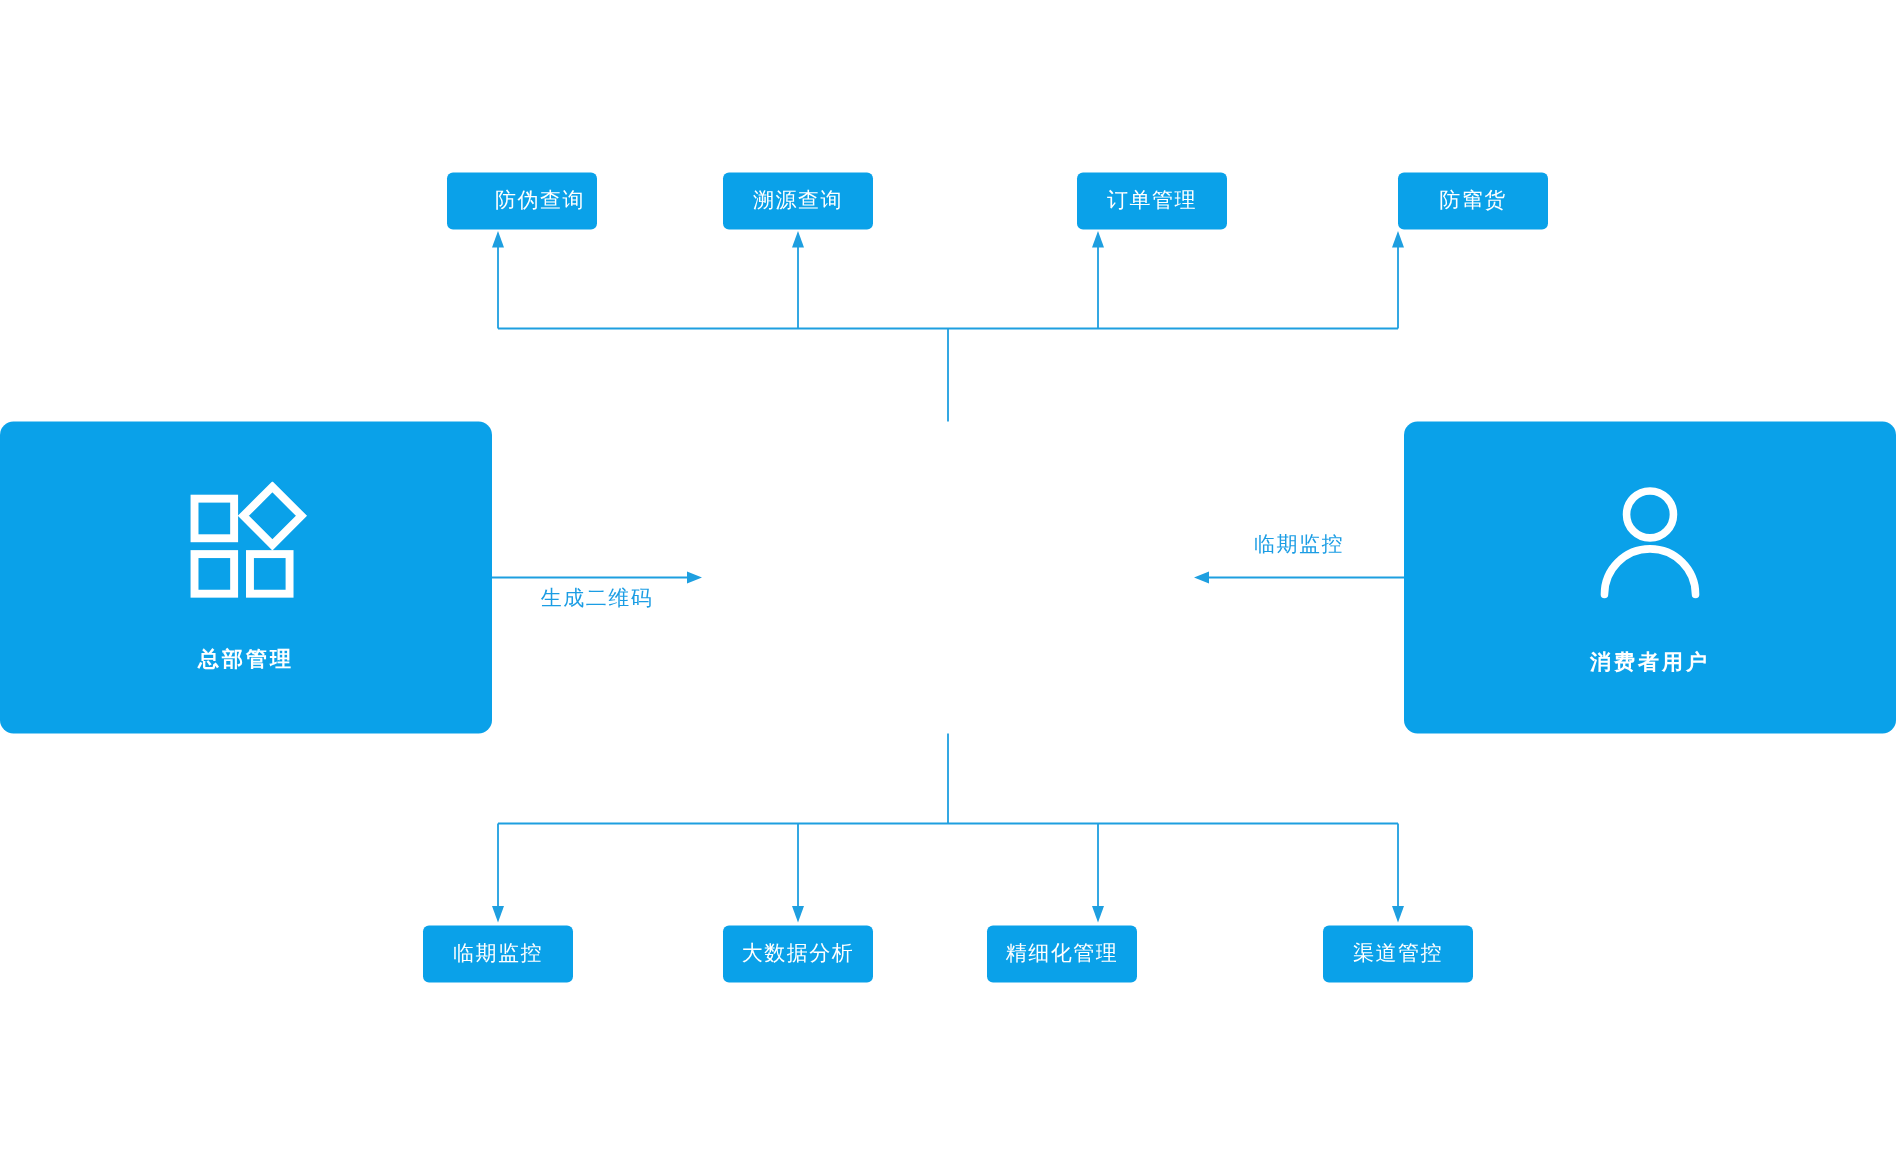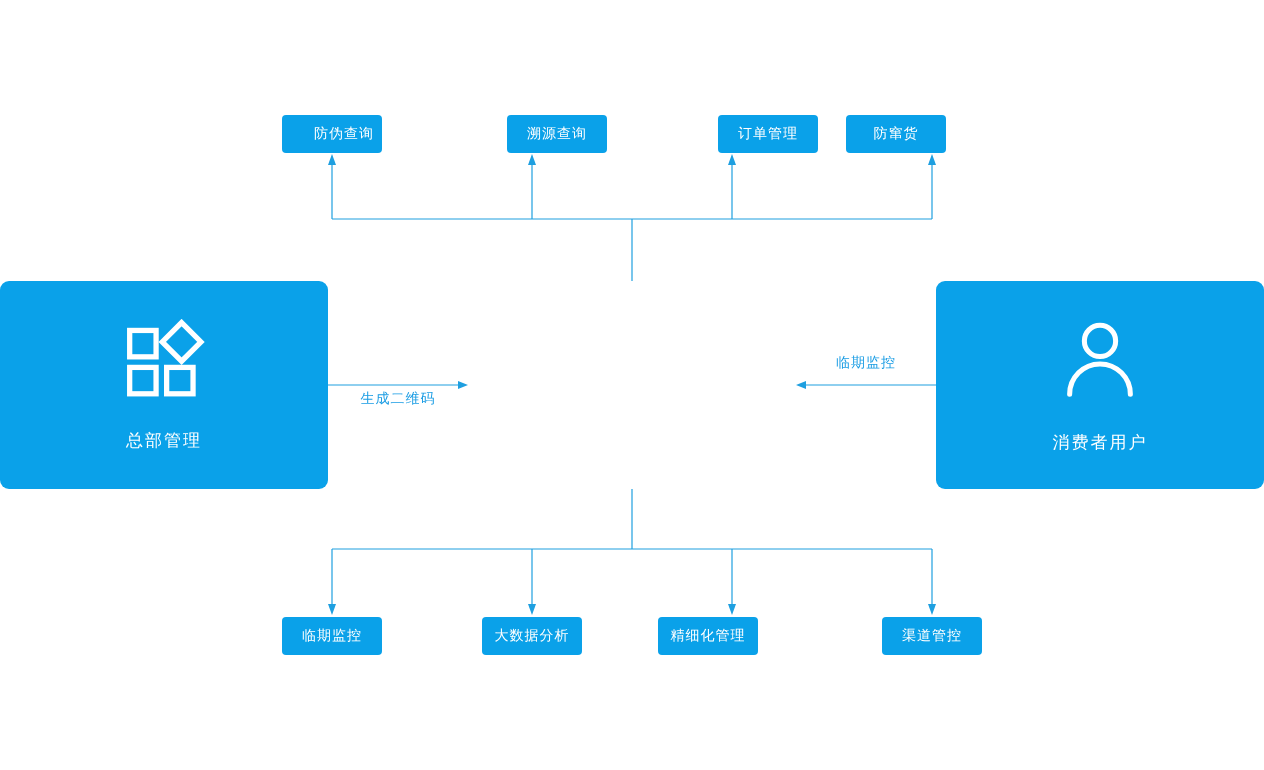--- a/index.html
+++ b/index.html
@@ -35,21 +35,21 @@
     position:absolute;
     width:328px;height:208px;
     top:281px;
     background:var(--box-fill);
     border-radius:9px;
     color:var(--box-text);
     display:flex;flex-direction:column;align-items:center;justify-content:center;
   }
   .big-node .node-icon{margin-bottom:22px;}
   .big-node .big-label{
-    font-size:17px;font-weight:normal;letter-spacing:2px;
+    font-size:14px;font-weight:bold;letter-spacing:2px;
   }
   .edge-label{
     position:absolute;
     width:140px;top:354px;height:20px;
     text-align:center;
     font-size:14px;
     color:var(--edge-label);
     letter-spacing:1px;
   }
 </style>
@@ -82,30 +82,30 @@
     <path class="conn-line" d="M332 549 V606"></path>
     <path class="conn-line" d="M532 549 V606"></path>
     <path class="conn-line" d="M732 549 V606"></path>
     <path class="conn-line" d="M932 549 V606"></path>
     <polygon class="conn-arrow" points="328,604 336,604 332,615"></polygon>
     <polygon class="conn-arrow" points="528,604 536,604 532,615"></polygon>
     <polygon class="conn-arrow" points="728,604 736,604 732,615"></polygon>
     <polygon class="conn-arrow" points="928,604 936,604 932,615"></polygon>
   </svg>
 
-  <div class="small-node" style="left:282px;top:115px;padding-left:24px;">
+  <div class="small-node" style="left:298px;top:115px;padding-left:24px;">
     <span>防伪查询</span>
   </div>
-  <div class="small-node" style="left:482px;top:115px;margin-left:25px;">
+  <div class="small-node" style="left:482px;top:115px;">
     <span>溯源查询</span>
   </div>
   <div class="small-node" style="left:682px;top:115px;margin-left:36px;">
     <span>订单管理</span>
   </div>
-  <div class="small-node" style="left:846px;top:115px;justify-content:center;">
+  <div class="small-node" style="left:932px;top:115px;justify-content:center;">
     <span>防窜货</span>
   </div>
 
   <div class="big-node" style="left:0px;">
     <svg class="node-icon" width="88" height="88" viewBox="0 0 100 100">
       <g fill="none" stroke="#ffffff" stroke-width="6">
         <rect x="11" y="13" width="30" height="30"></rect>
         <polygon points="70,4 92,26 70,48 48,26"></polygon>
         <rect x="11" y="55" width="30" height="30"></rect>
         <rect x="53" y="55" width="30" height="30"></rect>

